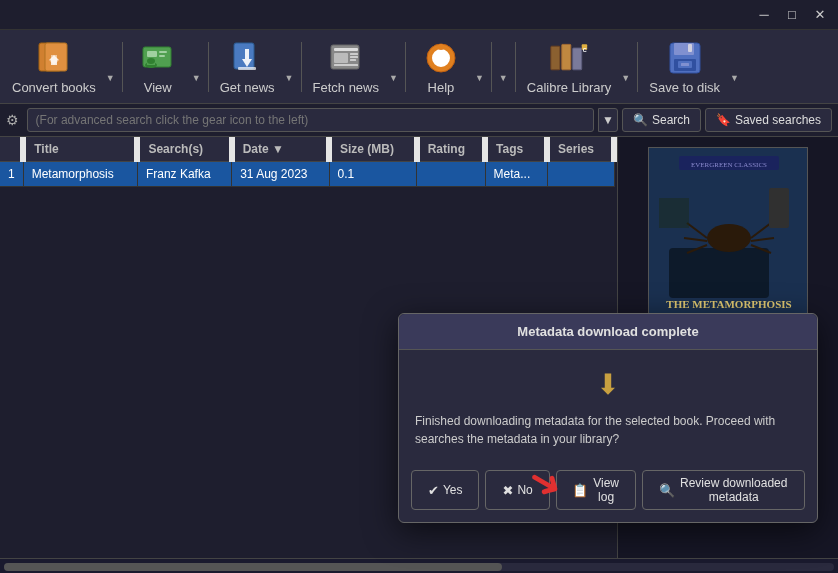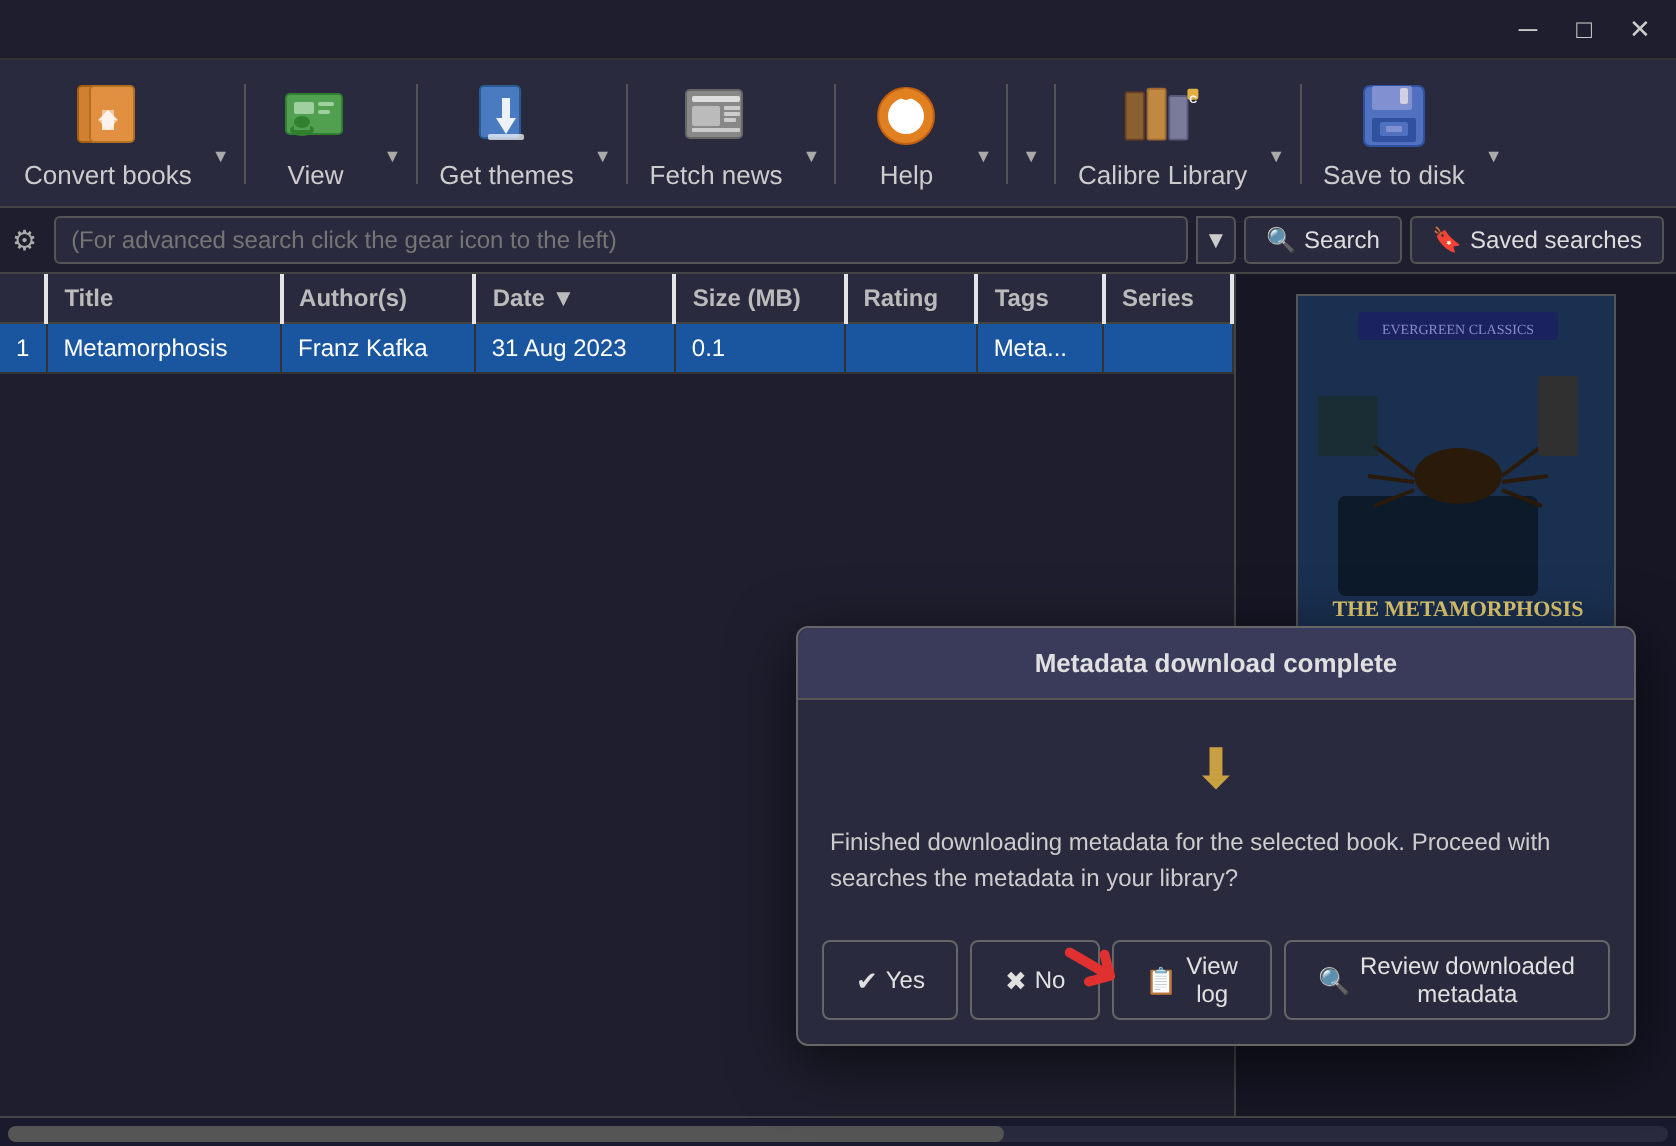--- a/index.html
+++ b/index.html
@@ -151,21 +151,21 @@
     .book-table {
       width: 100%;
       border-collapse: collapse;
     }
     .book-table th {
       background: #2a2a3e;
       color: #bbb;
       padding: 5px 8px;
       text-align: left;
       border-bottom: 1px solid #444;
-      border-right: 2px solid #e5e5e5;
+      border-right: 6px solid #e5e5e5;
       font-size: 12px;
       font-weight: 600;
       cursor: pointer;
     }
     .book-table td {
       padding: 5px 8px;
       border-bottom: 1px solid #333;
       border-right: 1px solid #333;
       font-size: 12px;
     }
@@ -386,21 +386,21 @@
   <div class="toolbar-divider"></div>
 
   <div class="toolbar-item">
     <div class="icon">
       <svg width="38" height="38" viewBox="0 0 38 38">
         <rect x="6" y="4" width="20" height="26" rx="2" fill="#4a7ac0" stroke="#2a5a90" stroke-width="1"></rect>
         <path d="M14 20 L19 28 L24 20 L21 20 L21 10 L17 10 L17 20 Z" fill="white" opacity="0.9"></path>
         <rect x="10" y="28" width="18" height="3" rx="1" fill="white" opacity="0.7"></rect>
       </svg>
     </div>
-    <span class="label">Get themes</span>
+    <span class="label">Get news</span>
   </div>
   <span class="toolbar-arrow">▼</span>
 
   <div class="toolbar-divider"></div>
 
   <div class="toolbar-item">
     <div class="icon">
       <svg width="38" height="38" viewBox="0 0 38 38">
         <rect x="4" y="6" width="28" height="24" rx="2" fill="#888" stroke="#666" stroke-width="1"></rect>
         <rect x="7" y="9" width="24" height="3" rx="1" fill="#ddd"></rect>
@@ -482,21 +482,21 @@
 </div>
 
 <div class="main-content">
 
   <div class="book-list">
     <table class="book-table">
       <thead>
         <tr>
           <th style="width:20px;"></th>
           <th>Title</th>
-          <th>Author(s)</th>
+          <th>Search(s)</th>
           <th>Date <span>▼</span></th>
           <th>Size (MB)</th>
           <th>Rating</th>
           <th>Tags</th>
           <th>Series</th>
         </tr>
       </thead>
       <tbody>
         <tr class="selected">
           <td class="row-num">1</td>

